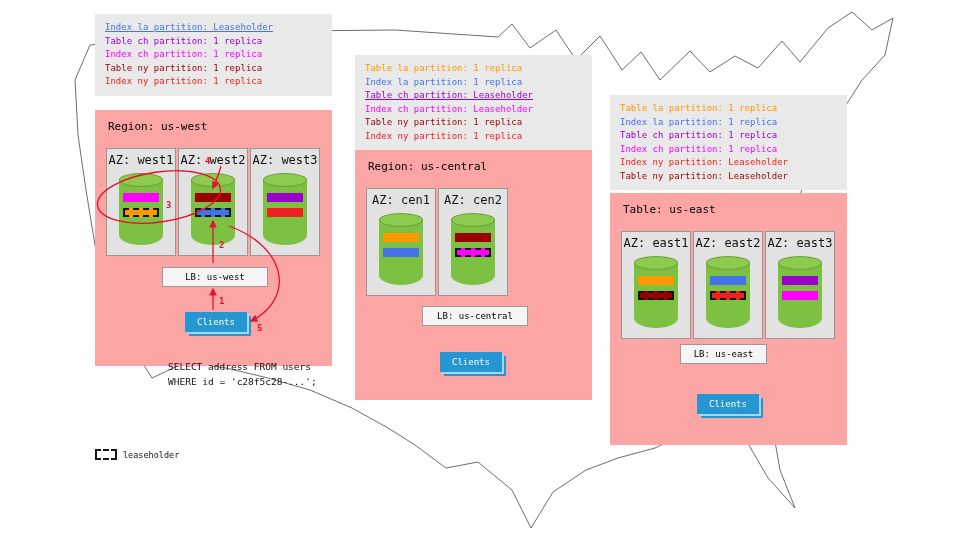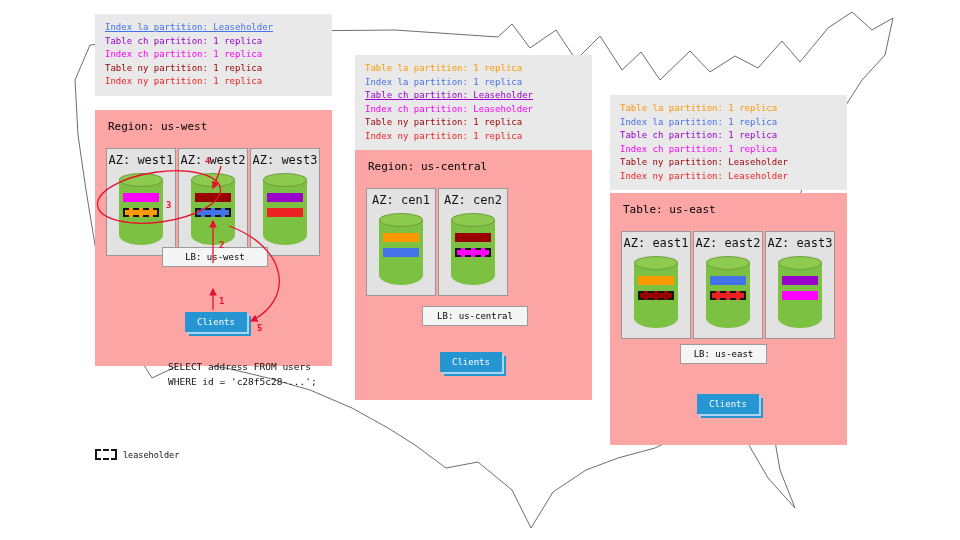--- a/index.html
+++ b/index.html
@@ -66,22 +66,22 @@
     <div class="lgline" style="color: rgb(255, 0, 255);">Index ch partition: Leaseholder</div>
     <div class="lgline" style="color: rgb(153, 0, 0);">Table ny partition: 1 replica</div>
     <div class="lgline" style="color: rgb(238, 34, 34);">Index ny partition: 1 replica</div>
   </div>
 
   <div class="legend" style="left:610px;top:95px">
     <div class="lgline" style="color: rgb(255, 153, 0);">Table la partition: 1 replica</div>
     <div class="lgline" style="color: rgb(68, 114, 232);">Index la partition: 1 replica</div>
     <div class="lgline" style="color: rgb(153, 0, 204);">Table ch partition: 1 replica</div>
     <div class="lgline" style="color: rgb(255, 0, 255);">Index ch partition: 1 replica</div>
+    <div class="lgline" style="color: rgb(238, 34, 34);">Index ny partition: Leaseholder</div>
     <div class="lgline" style="color: rgb(153, 0, 0);">Table ny partition: Leaseholder</div>
-    <div class="lgline" style="color: rgb(238, 34, 34);">Index ny partition: Leaseholder</div>
   </div>
 
   <div class="region" style="left:95px;top:110px;width:237px;height:256px">
     <div class="region-title">Region: us-west</div>
     <div class="az-row">
       <div class="az">
         <div class="az-label">AZ: west1</div>
         <div class="cyl">
           <div class="cyl-body"></div>
           <div class="cyl-top"></div>
@@ -101,21 +101,21 @@
       <div class="az">
         <div class="az-label">AZ: west3</div>
         <div class="cyl">
           <div class="cyl-body"></div>
           <div class="cyl-top"></div>
           <div class="bar b1" style="background: rgb(153, 0, 204);"></div>
           <div class="bar b2" style="background: rgb(238, 34, 34);"></div>
         </div>
       </div>
     </div>
-    <div class="lb" style="left:67px;top:137px;width:106px">LB: us-west</div>
+    <div class="lb" style="left:67px;top:157px;width:106px">LB: us-west</div>
     <div class="clients" style="left:90px;top:202px">Clients</div>
   </div>
 
   <div class="region" style="left:355px;top:150px;width:237px;height:250px">
     <div class="region-title">Region: us-central</div>
     <div class="az-row">
       <div class="az">
         <div class="az-label">AZ: cen1</div>
         <div class="cyl">
           <div class="cyl-body"></div>

